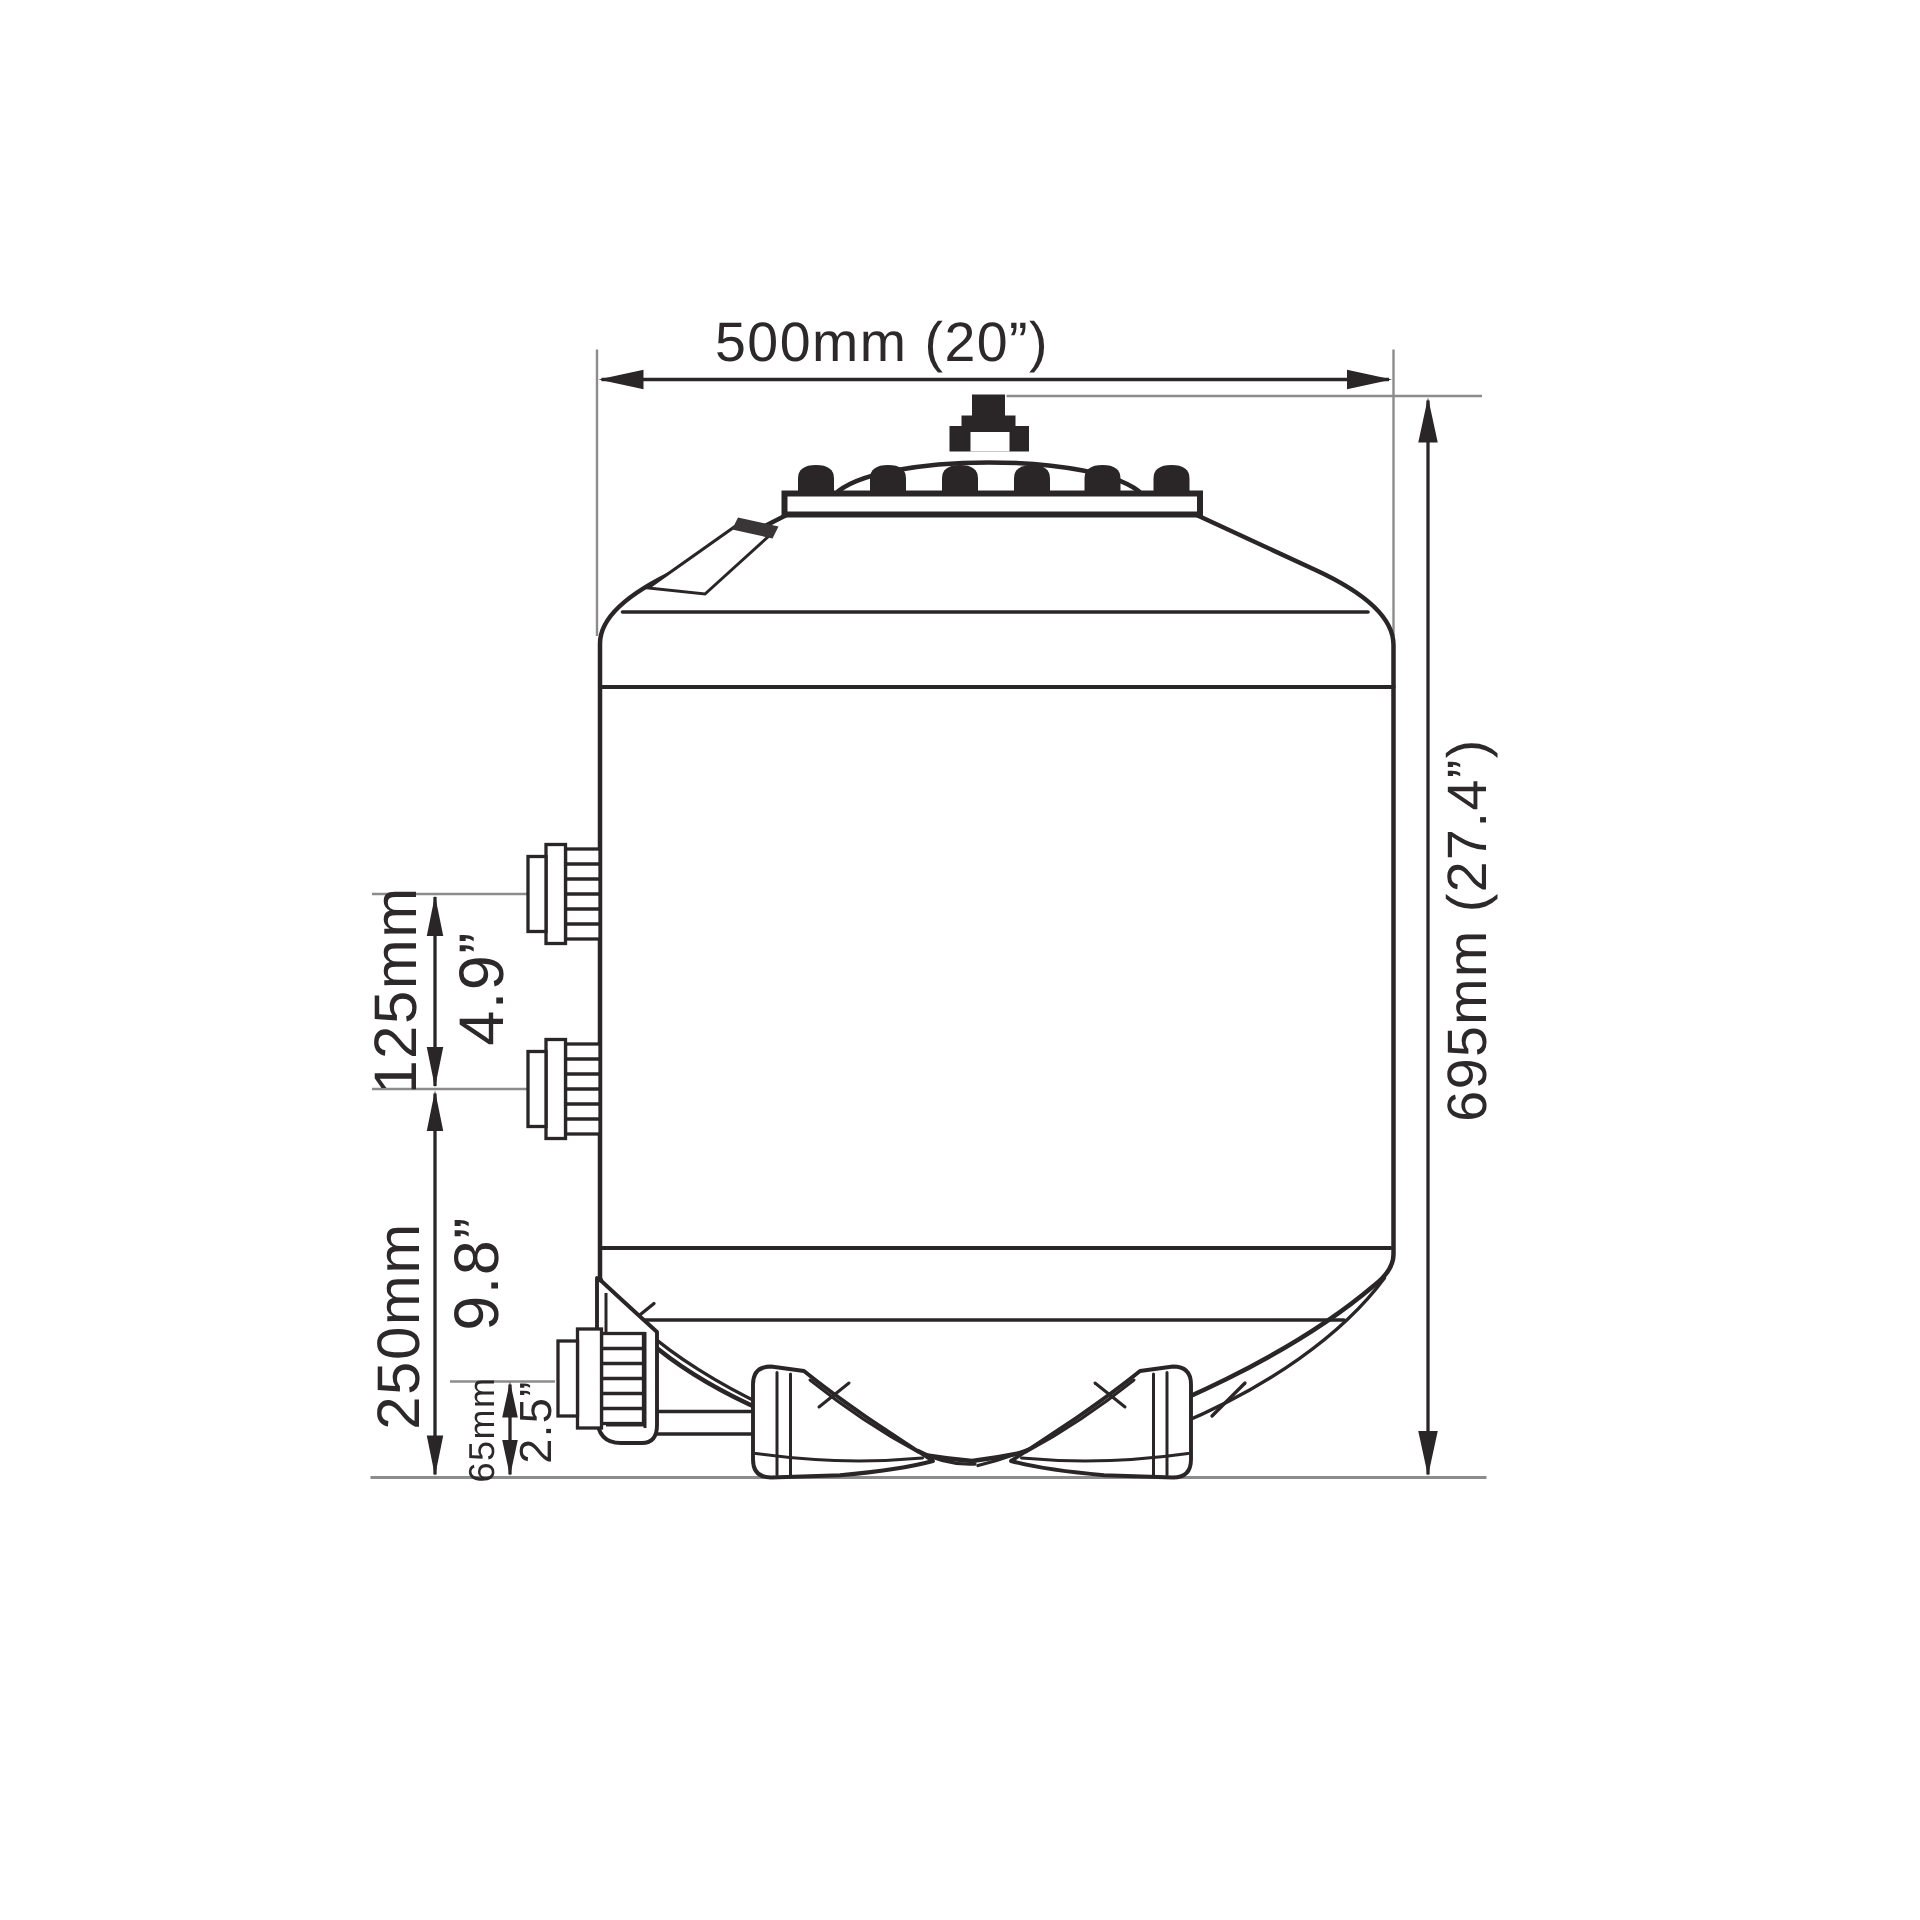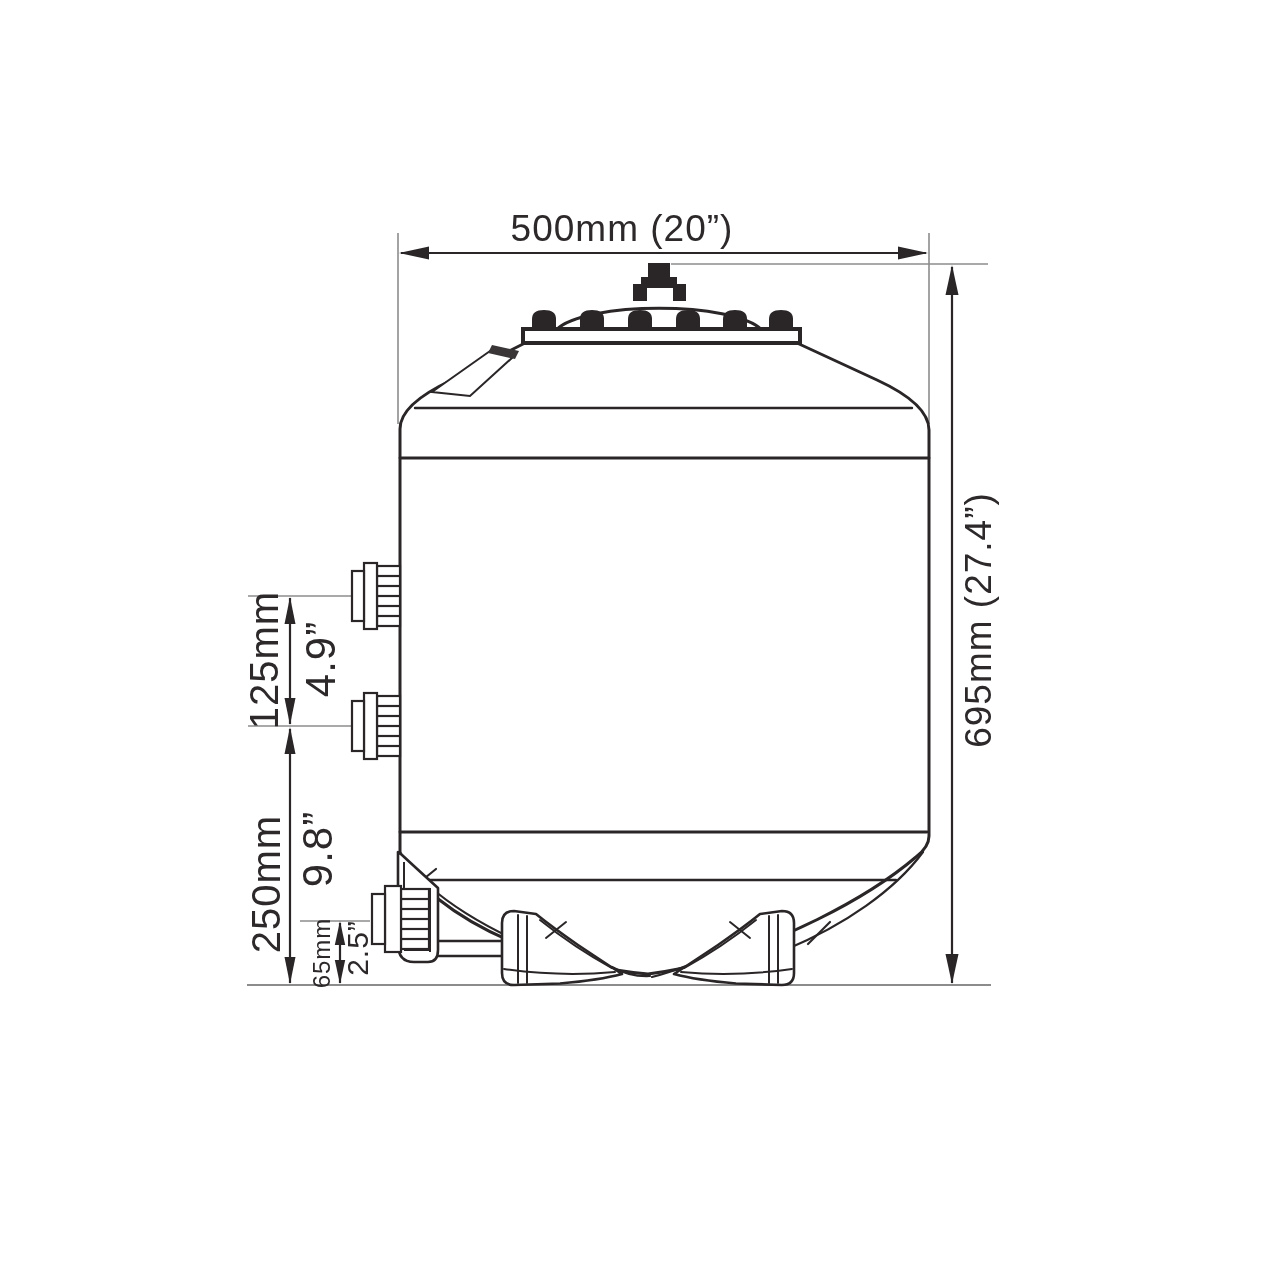--- a/index.html
+++ b/index.html
@@ -169,21 +169,21 @@
         <line x1="401" y1="909" x2="429" y2="909"></line>
         <line x1="401" y1="919" x2="429" y2="919"></line>
         <line x1="401" y1="929" x2="429" y2="929"></line>
         <line x1="401" y1="939" x2="429" y2="939"></line>
         <rect x="385" y="886" width="16" height="66"></rect>
         <rect x="372" y="894" width="13" height="50"></rect>
       </g>
     </g>
   </svg>
 
-  <div class="dim-label f-main" style="left:622px; top:228px;">500mm (20”)</div>
+  <div class="dim-label f-main" style="left:588px; top:228px;">500mm (20”)</div>
 
   <div class="dim-label rot f-main" style="left:978px; top:620px;">695mm (27.4”)</div>
 
   <div class="dim-label rot f-big" style="left:264px; top:660px;">125mm</div>
   <div class="dim-label rot f-inch" style="left:321px; top:659px;">4.9”</div>
 
   <div class="dim-label rot f-big" style="left:266px; top:884px;">250mm</div>
   <div class="dim-label rot f-inch" style="left:318px; top:849px;">9.8”</div>
 
   <div class="dim-label rot f-small" style="left:322px; top:953px;">65mm</div>

